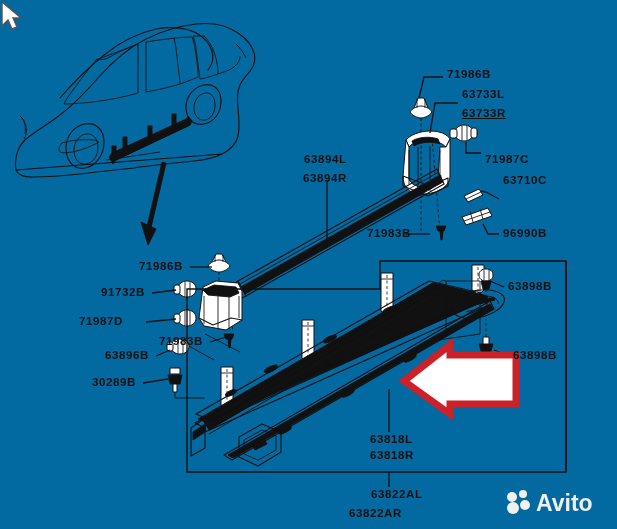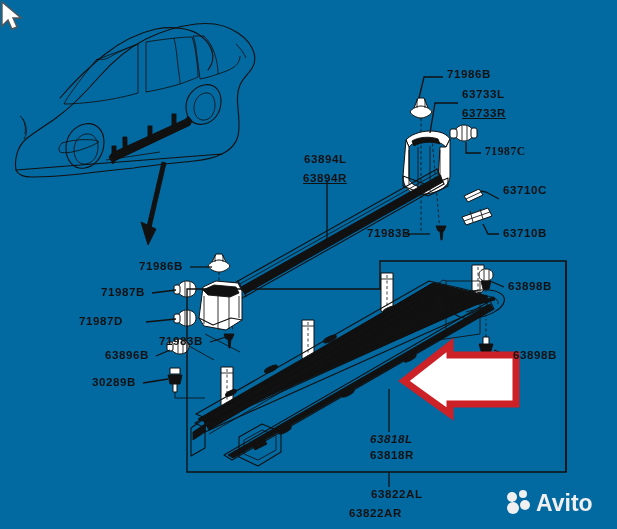--- a/index.html
+++ b/index.html
@@ -332,35 +332,35 @@
     </g>
 
     <g>
       <path d="M2,2 L2,26 L8,20 L12,29 L17,27 L13,18 L21,18 Z" fill="#ffffff" stroke="#555" stroke-width="1.4"></path>
     </g>
   </svg>
 
   <div class="lbl" style="left:447px;top:68px;">71986B</div>
   <div class="lbl" style="left:462px;top:88px;text-align:right;">63733L</div>
   <div class="lbl" style="left:462px;top:107px;text-decoration:underline;">63733R</div>
-  <div class="lbl" style="left:485px;top:145px;font-family:Liberation Serif, serif;">71987C</div>
-  <div class="lbl" style="left:503px;top:184px;">63710C</div>
-  <div class="lbl" style="left:503px;top:227px;">63710B</div>
+  <div class="lbl" style="left:485px;top:153px;">71987C</div>
+  <div class="lbl" style="left:503px;top:174px;">63710C</div>
+  <div class="lbl" style="left:503px;top:227px;">96990B</div>
   <div class="lbl" style="left:304px;top:153px;">63894L</div>
-  <div class="lbl" style="left:303px;top:172px;text-decoration:underline;">63894R</div>
+  <div class="lbl" style="left:303px;top:172px;">63894R</div>
   <div class="lbl" style="left:367px;top:227px;">71983B</div>
   <div class="lbl" style="left:139px;top:260px;">71986B</div>
-  <div class="lbl" style="left:101px;top:286px;">71987B</div>
+  <div class="lbl" style="left:101px;top:286px;">91732B</div>
   <div class="lbl" style="left:79px;top:315px;">71987D</div>
   <div class="lbl" style="left:159px;top:335px;">71983B</div>
   <div class="lbl" style="left:105px;top:349px;">63896B</div>
   <div class="lbl" style="left:92px;top:376px;">30289B</div>
   <div class="lbl" style="left:508px;top:280px;">63898B</div>
   <div class="lbl" style="left:513px;top:349px;">63898B</div>
-  <div class="lbl" style="left:370px;top:433px;font-style:italic;">63818L</div>
+  <div class="lbl" style="left:370px;top:433px;">63818L</div>
   <div class="lbl" style="left:370px;top:449px;">63818R</div>
   <div class="lbl" style="left:349px;top:488px;padding-left:22px;">63822AL</div>
   <div class="lbl" style="left:349px;top:507px;">63822AR</div>
 
   <svg class="wm" viewBox="0 0 108 34">
     <g fill="#f0f0f0">
       <circle cx="9" cy="12" r="5"></circle>
       <circle cx="20" cy="9" r="4"></circle>
       <circle cx="10" cy="23" r="6"></circle>
       <circle cx="22" cy="20" r="5"></circle>

